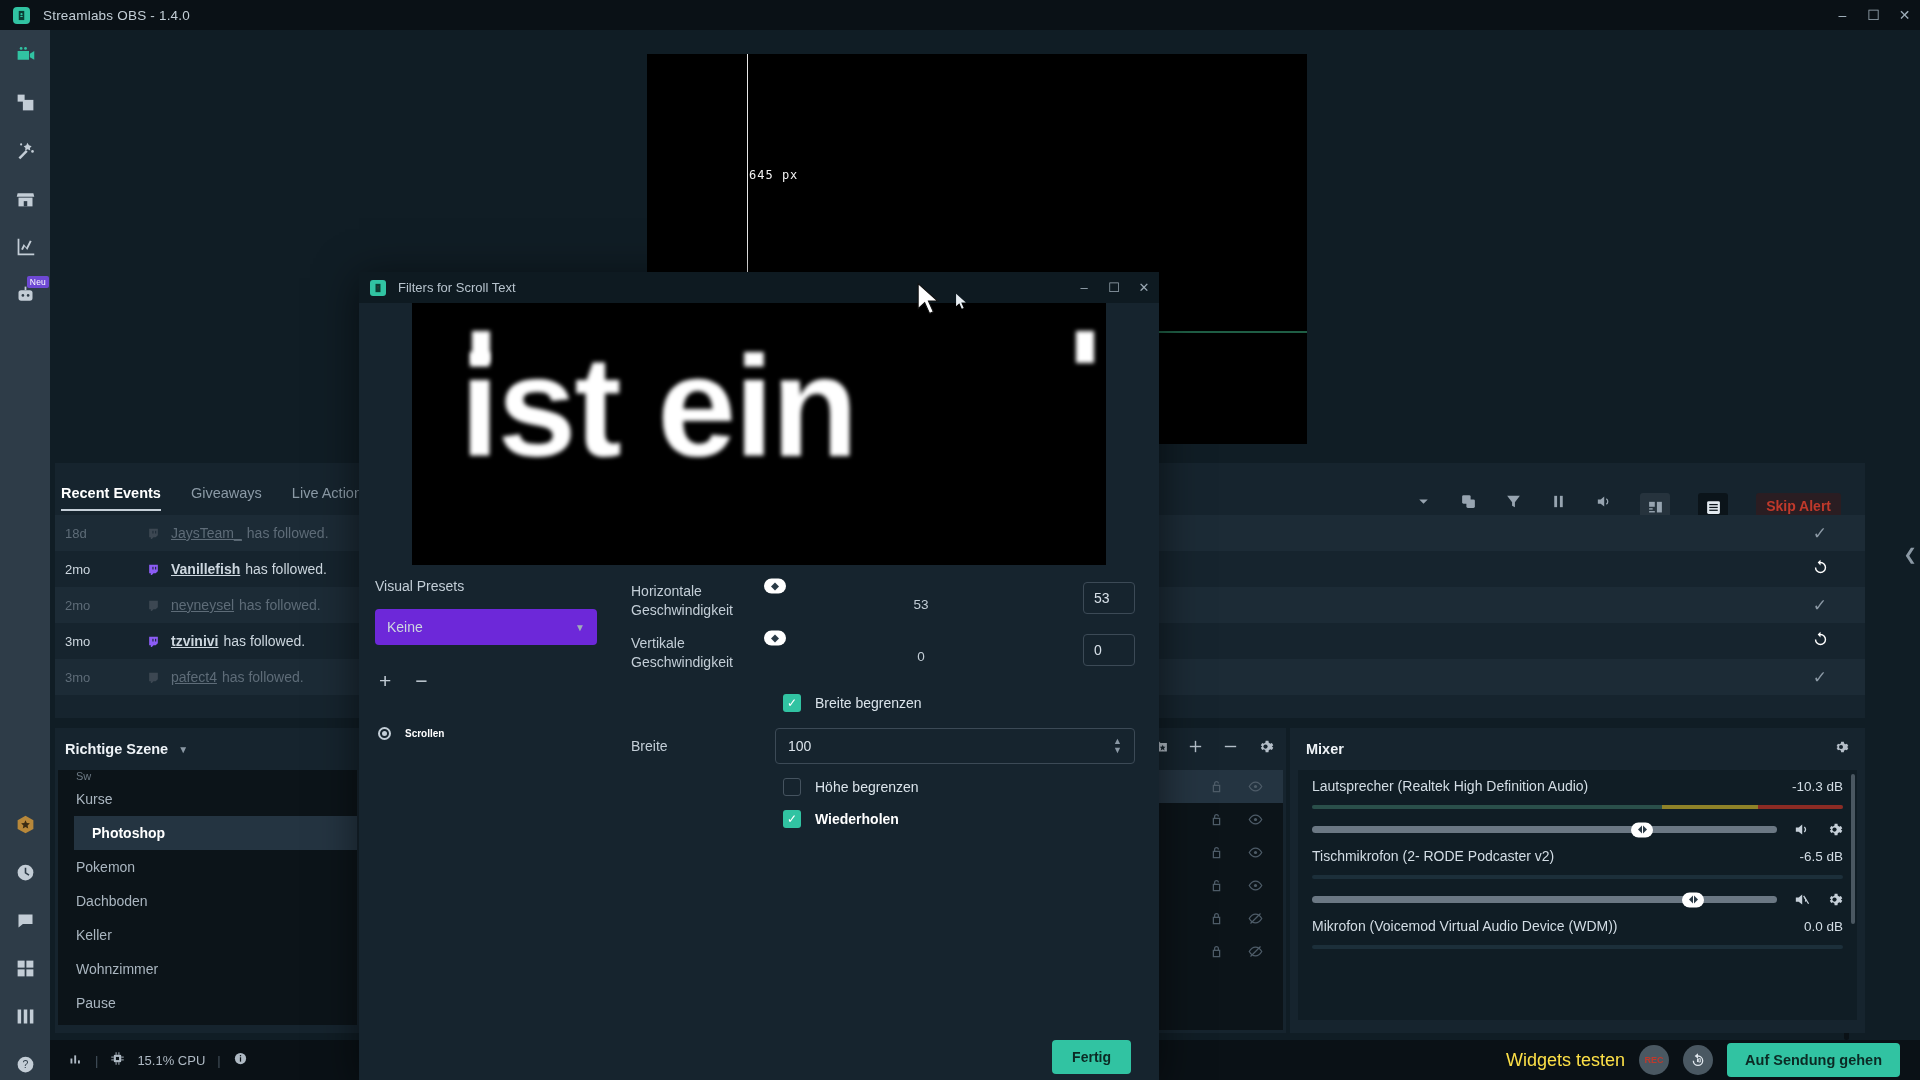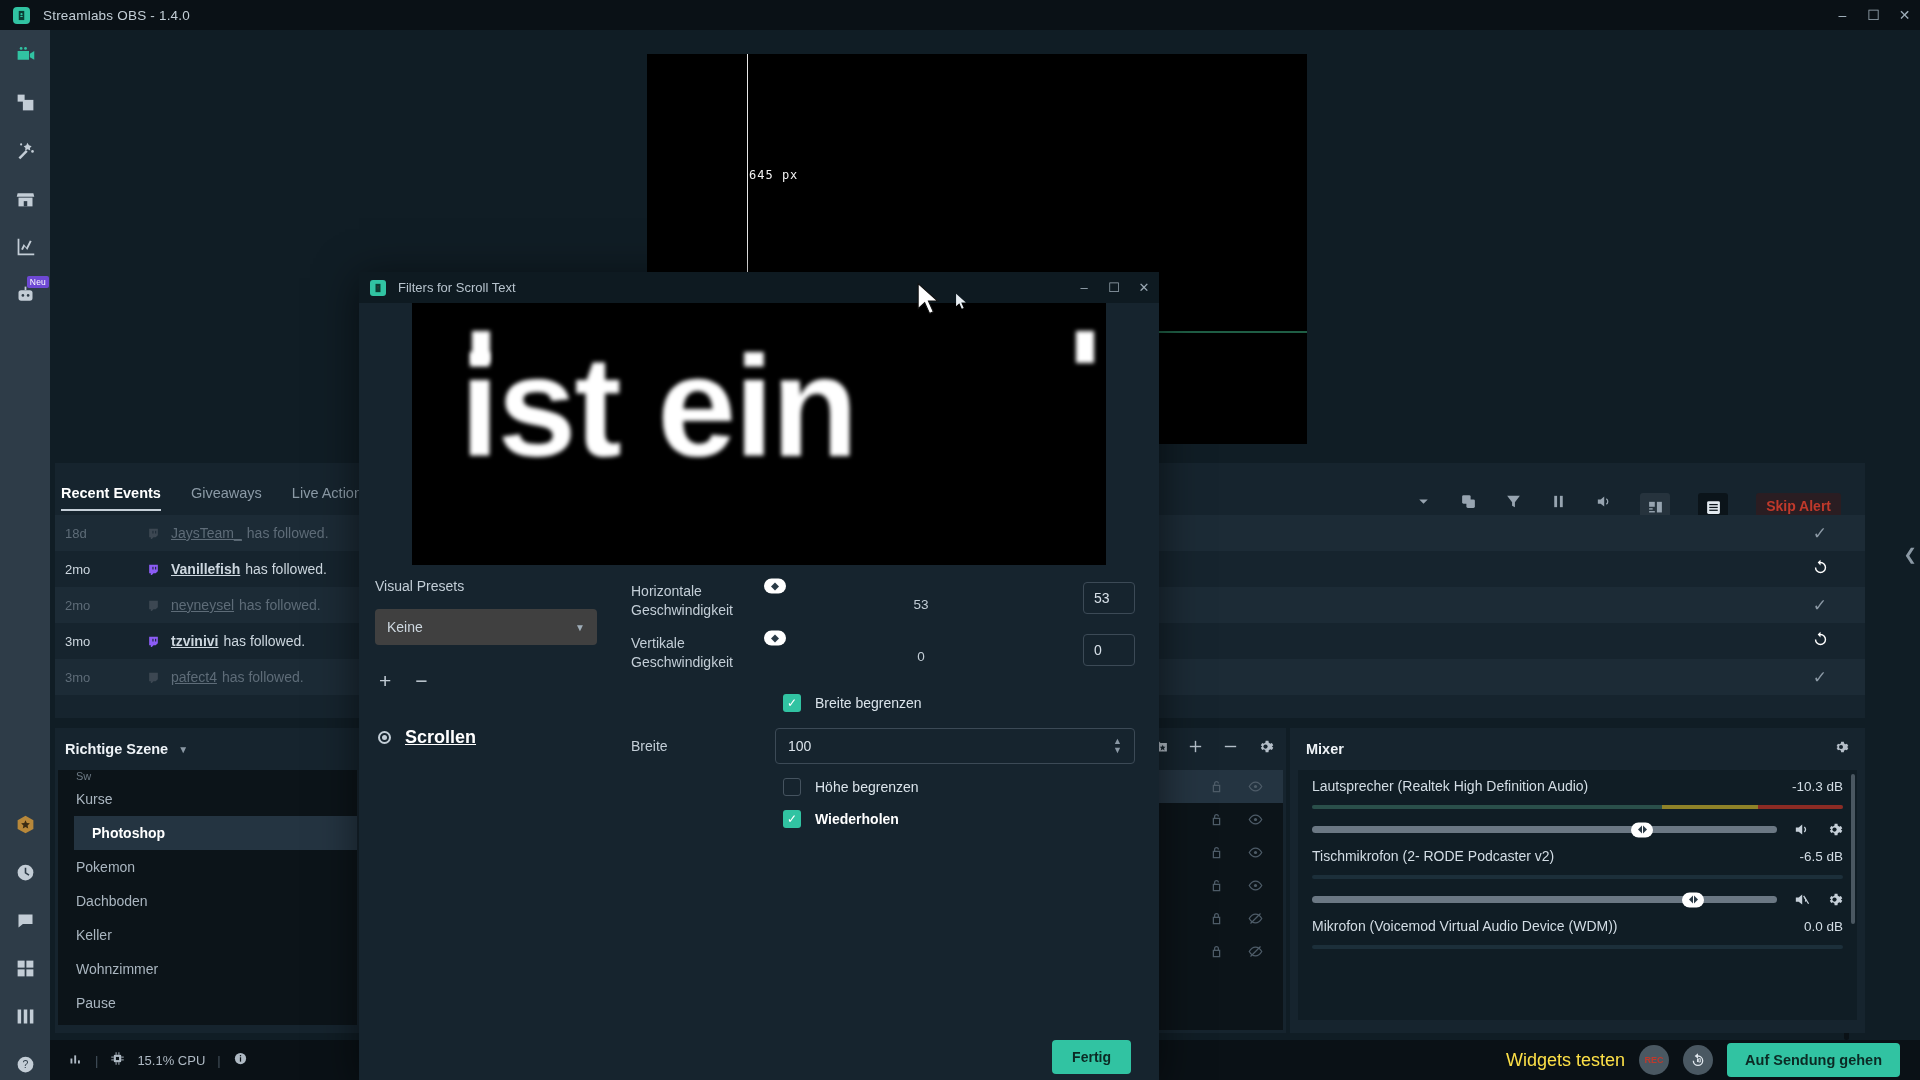--- a/index.html
+++ b/index.html
@@ -242,29 +242,29 @@
     font-family: "Liberation Sans", sans-serif;
     filter: blur(2.2px);
   }
   .dlg-preview .edge-l { position: absolute; left: 60px; top: 28px; width: 18px; height: 32px; background: #fff; filter: blur(2px); }
   .dlg-preview .edge-r { position: absolute; right: 12px; top: 28px; width: 18px; height: 32px; background: #fff; filter: blur(2px); }
 
   .dlg-body { position: absolute; left: 0; top: 296px; right: 0; bottom: 0; }
   .presets-col { position: absolute; left: 16px; top: 0; width: 240px; }
   .presets-label { color: #c3ced7; font-size: 14px; margin-top: 10px; margin-left: 0; }
   .select-box {
-    margin-top: 15px; width: 222px; height: 36px; background: #404040; border-radius: 4px;
+    margin-top: 15px; width: 222px; height: 36px; background: #6d28d9; border-radius: 4px;
     display: flex; align-items: center; padding: 0 12px; color: #cdd7df; font-size: 14px;
   }
   .select-caret { margin-left: auto; color: #9fadb8; font-size: 10px; }
   .plusminus { margin-top: 24px; display: flex; gap: 24px; color: #c0cad3; font-size: 21px; padding-left: 4px; }
   .filter-entry { margin-top: 34px; display: flex; align-items: center; gap: 14px; padding-left: 3px; }
   .filter-dot { width: 13px; height: 13px; border-radius: 50%; border: 2px solid #c3ced7; display:flex;align-items:center;justify-content:center; }
   .filter-dot i { width: 5px; height: 5px; background: #c3ced7; border-radius: 50%; display: block; }
-  .filter-name { color: #fff; font-size: 18px; font-weight: bold; text-decoration: underline; }
+  .filter-name { color: #fff; font-size: 10px; font-weight: bold; }
 
   .settings-col { position: absolute; left: 258px; top: 0; right: 10px; margin-left: 6px; }
   .set-row { display: flex; align-items: flex-start; margin-top: 14px; }
   .set-label { width: 152px; color: #c3ced7; font-size: 14px; line-height: 19px; padding-left: 8px; }
   .slider-wrap { width: 292px; margin-top: 4px; }
   .slider-track { position: relative; height: 7px; border-radius: 4px; background: #6b7884; }
   .slider-fill { position: absolute; left: 0; top: 0; height: 100%; border-radius: 4px; background: #5d6974; }
   .slider-knob {
     position: absolute; top: 50%; transform: translate(-50%,-50%); width: 22px; height: 15px;
     border-radius: 8px; background: #fff; display: flex; align-items: center; justify-content: center;

